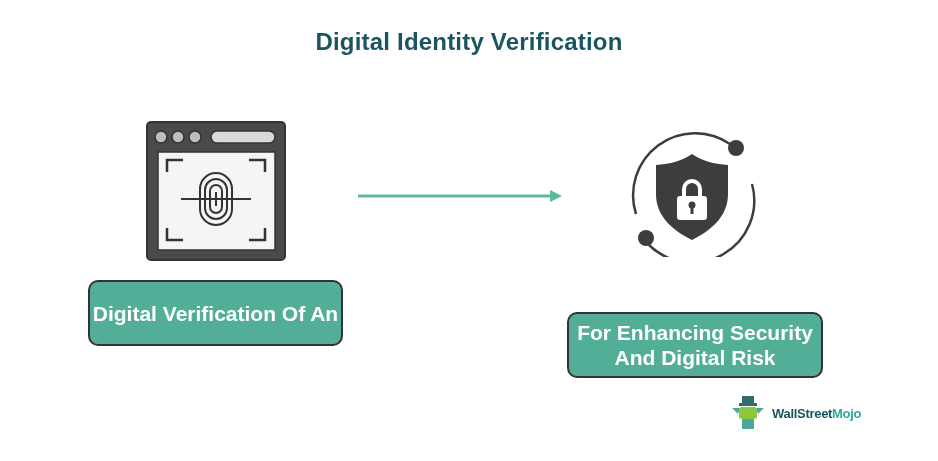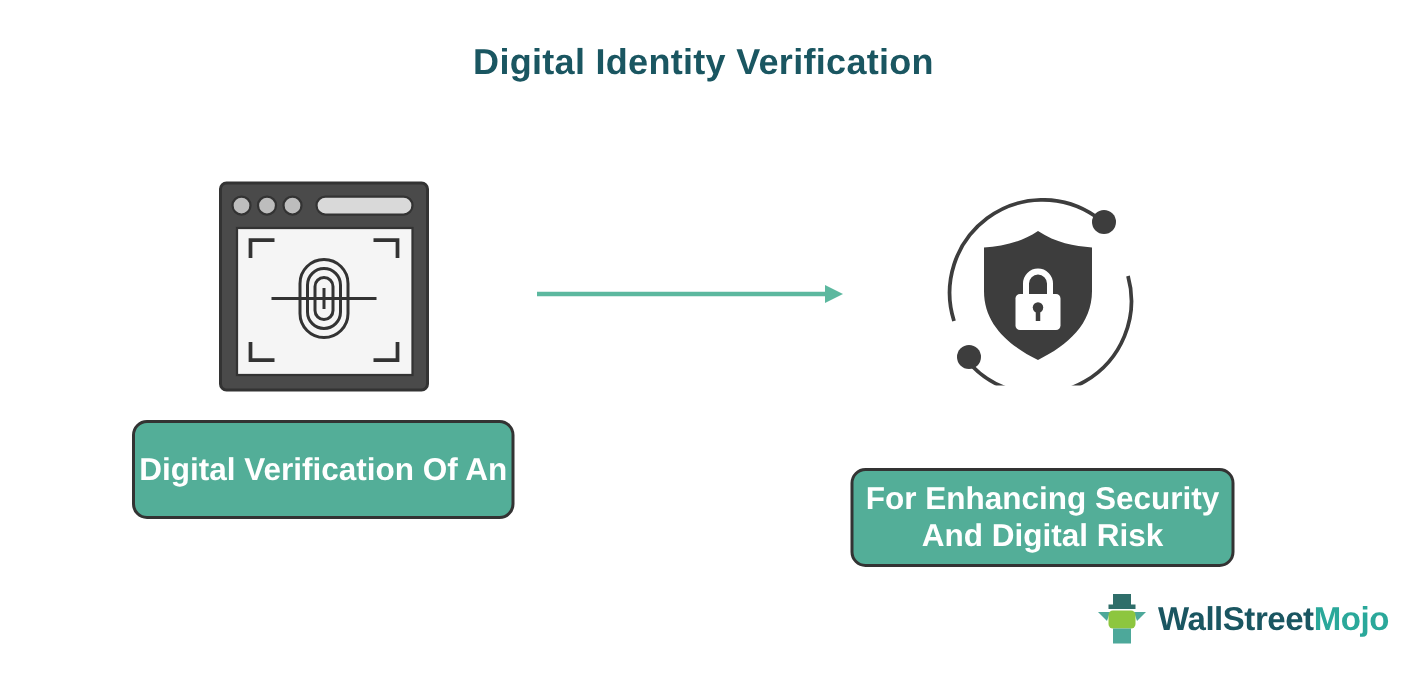--- a/index.html
+++ b/index.html
@@ -5,21 +5,21 @@
     * { box-sizing: border-box; margin: 0; padding: 0; }
     body { width: 938px; height: 461px; background: #ffffff; position: relative; overflow: hidden; font-family: "Liberation Sans", sans-serif; }
     .title { position: absolute; left: 0; top: 28px; width: 938px; text-align: center; font-size: 24px; font-weight: bold; color: #1a5661; letter-spacing: 0.2px; }
     .icon-left { position: absolute; left: 145px; top: 120px; width: 142px; height: 142px; }
     .icon-right { position: absolute; left: 622px; top: 132px; width: 140px; height: 125px; }
     .arrow { position: absolute; left: 356px; top: 188px; width: 210px; height: 16px; }
     .box { position: absolute; height: 66px; background: #53ae98; border: 2px solid #333; border-radius: 10px; color: #fff; font-weight: bold; font-size: 21px; line-height: 25px; text-align: center; display: flex; flex-direction: column; justify-content: center; align-items: center; }
     .box-left { left: 88px; top: 280px; width: 255px; }
     .box-right { left: 567px; top: 280px; width: 256px; margin-top: 32px; }
     .logo { position: absolute; left: 728px; top: 394px; display: flex; align-items: center; gap: 4px; }
-    .logo-text { font-size: 22px; font-weight: bold; color: #1a5661; letter-spacing: -0.3px; }
+    .logo-text { font-size: 13px; font-weight: bold; color: #1a5661; letter-spacing: -0.3px; }
     .logo-text .mojo { color: #2aa89a; }
   </style>
 </head>
 <body>
 
 <div class="title">Digital Identity Verification</div>
 
 <svg class="icon-left" viewBox="0 0 142 142">
   <rect x="2" y="2" width="138" height="138" rx="4" fill="#4a4a4a" stroke="#333" stroke-width="2"></rect>
   <circle cx="16" cy="17" r="6" fill="#bdbdbd" stroke="#333" stroke-width="1.5"></circle>

